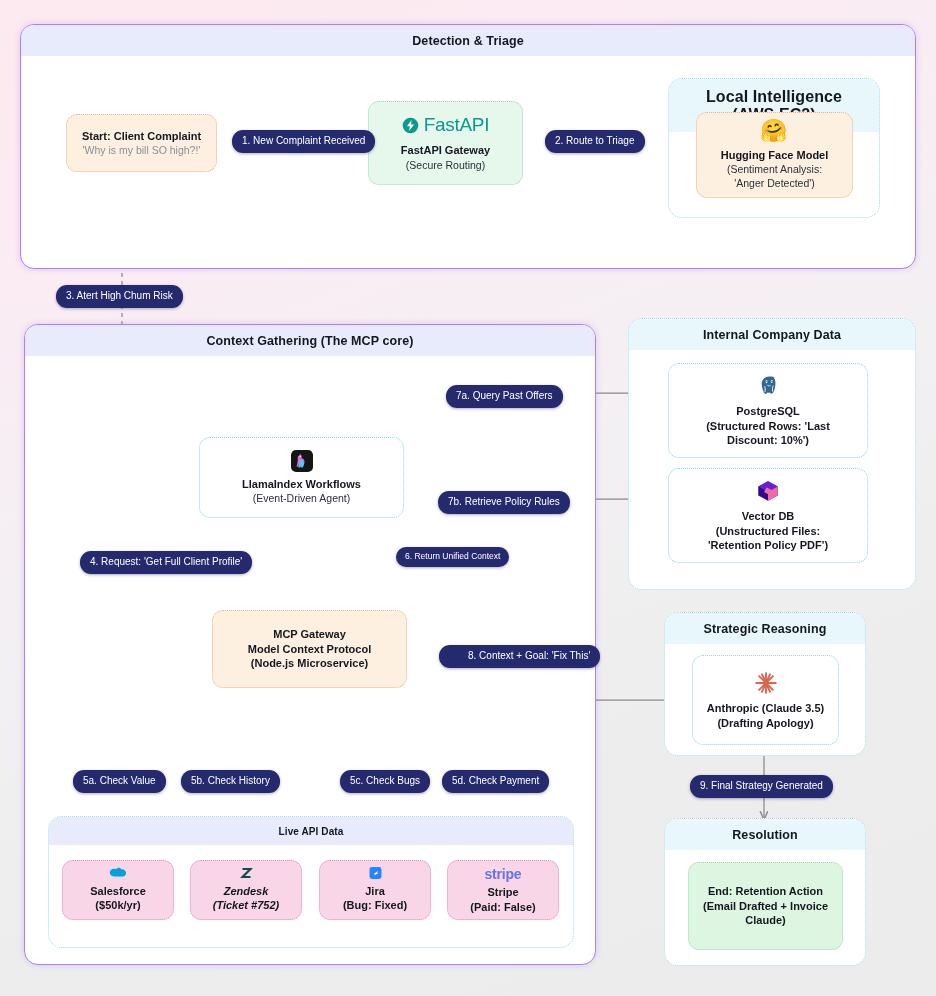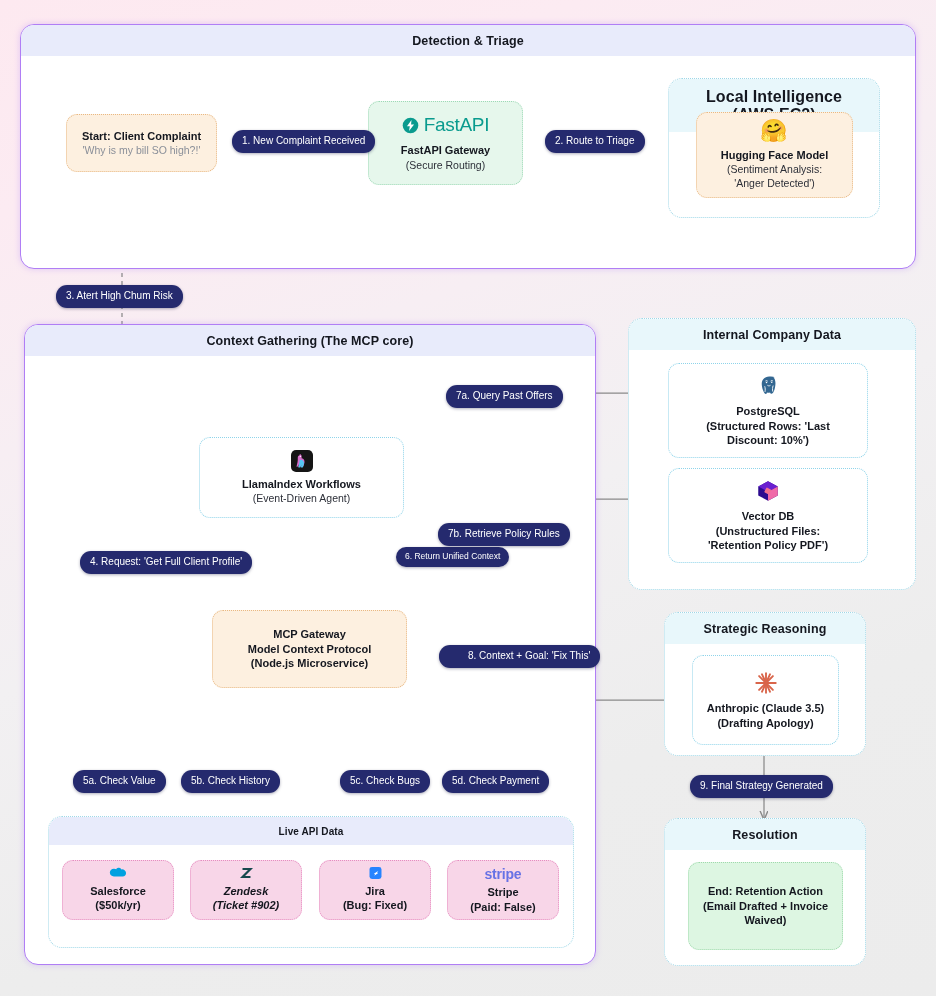--- a/index.html
+++ b/index.html
@@ -181,21 +181,21 @@
 
   <div class="node n-peach" style="left:212px; top:610px; width:195px; height:78px;">
     <div class="t1">MCP Gateway</div>
     <div class="t1">Model Context Protocol</div>
     <div class="t1">(Node.js Microservice)</div>
   </div>
 
   <div class="pill" style="left:80px; top:551px;">4. Request: 'Get Full Client Profile'</div>
   <div class="pill sm" style="left:396px; top:547px;">6. Return Unified Context</div>
   <div class="pill" style="left:446px; top:385px;">7a. Query Past Offers</div>
-  <div class="pill" style="left:438px; top:491px;margin-top:32px;">7b. Retrieve Policy Rules</div>
+  <div class="pill" style="left:438px; top:491px;">7b. Retrieve Policy Rules</div>
   <div class="pill" style="left:439px; top:645px;padding-left:29px;">8. Context + Goal: 'Fix This'</div>
 
   <div class="pill" style="left:73px; top:770px;">5a. Check Value</div>
   <div class="pill" style="left:181px; top:770px;">5b. Check History</div>
   <div class="pill" style="left:340px; top:770px;">5c. Check Bugs</div>
   <div class="pill" style="left:442px; top:770px;">5d. Check Payment</div>
 
   <div class="group dotcyan" style="left:48px; top:816px; width:526px; height:132px; z-index:3;">
     <div class="group-title hdr-lav" style="font-size:10px;">Live API Data</div>
   </div>
@@ -206,21 +206,21 @@
     </svg>
     <div class="t1">Salesforce</div>
     <div class="t1">($50k/yr)</div>
   </div>
 
   <div class="node n-pink" style="left:190px; top:860px; width:112px; height:60px;font-style:italic;">
     <svg class="ico" width="19" height="19" viewBox="0 0 24 24">
       <path d="M4 4h16L4 20h16" fill="none" stroke="#17494d" stroke-width="4.2" stroke-linejoin="miter"></path>
     </svg>
     <div class="t1">Zendesk</div>
-    <div class="t1">(Ticket #902)</div>
+    <div class="t1">(Ticket #752)</div>
   </div>
 
   <div class="node n-pink" style="left:447px; top:860px; width:112px; height:60px;">
     <div class="stripe-word">stripe</div>
     <div class="t1">Stripe</div>
     <div class="t1">(Paid: False)</div>
   </div>
 
   <div class="node n-pink" style="left:319px; top:860px; width:112px; height:60px;">
     <svg class="ico" width="19" height="19" viewBox="0 0 24 24">
@@ -287,16 +287,16 @@
 
   <div class="pill" style="left:690px; top:775px;">9. Final Strategy Generated</div>
 
   <div class="group dotcyan" style="left:664px; top:818px; width:202px; height:148px;">
     <div class="group-title hdr-cyan">Resolution</div>
   </div>
 
   <div class="node n-green" style="left:688px; top:862px; width:155px; height:88px;">
     <div class="t1">End: Retention Action</div>
     <div class="t1">(Email Drafted + Invoice</div>
-    <div class="t1">Waived)</div>
+    <div class="t1">Claude)</div>
   </div>
 
 </div>
 
 </body></html>

